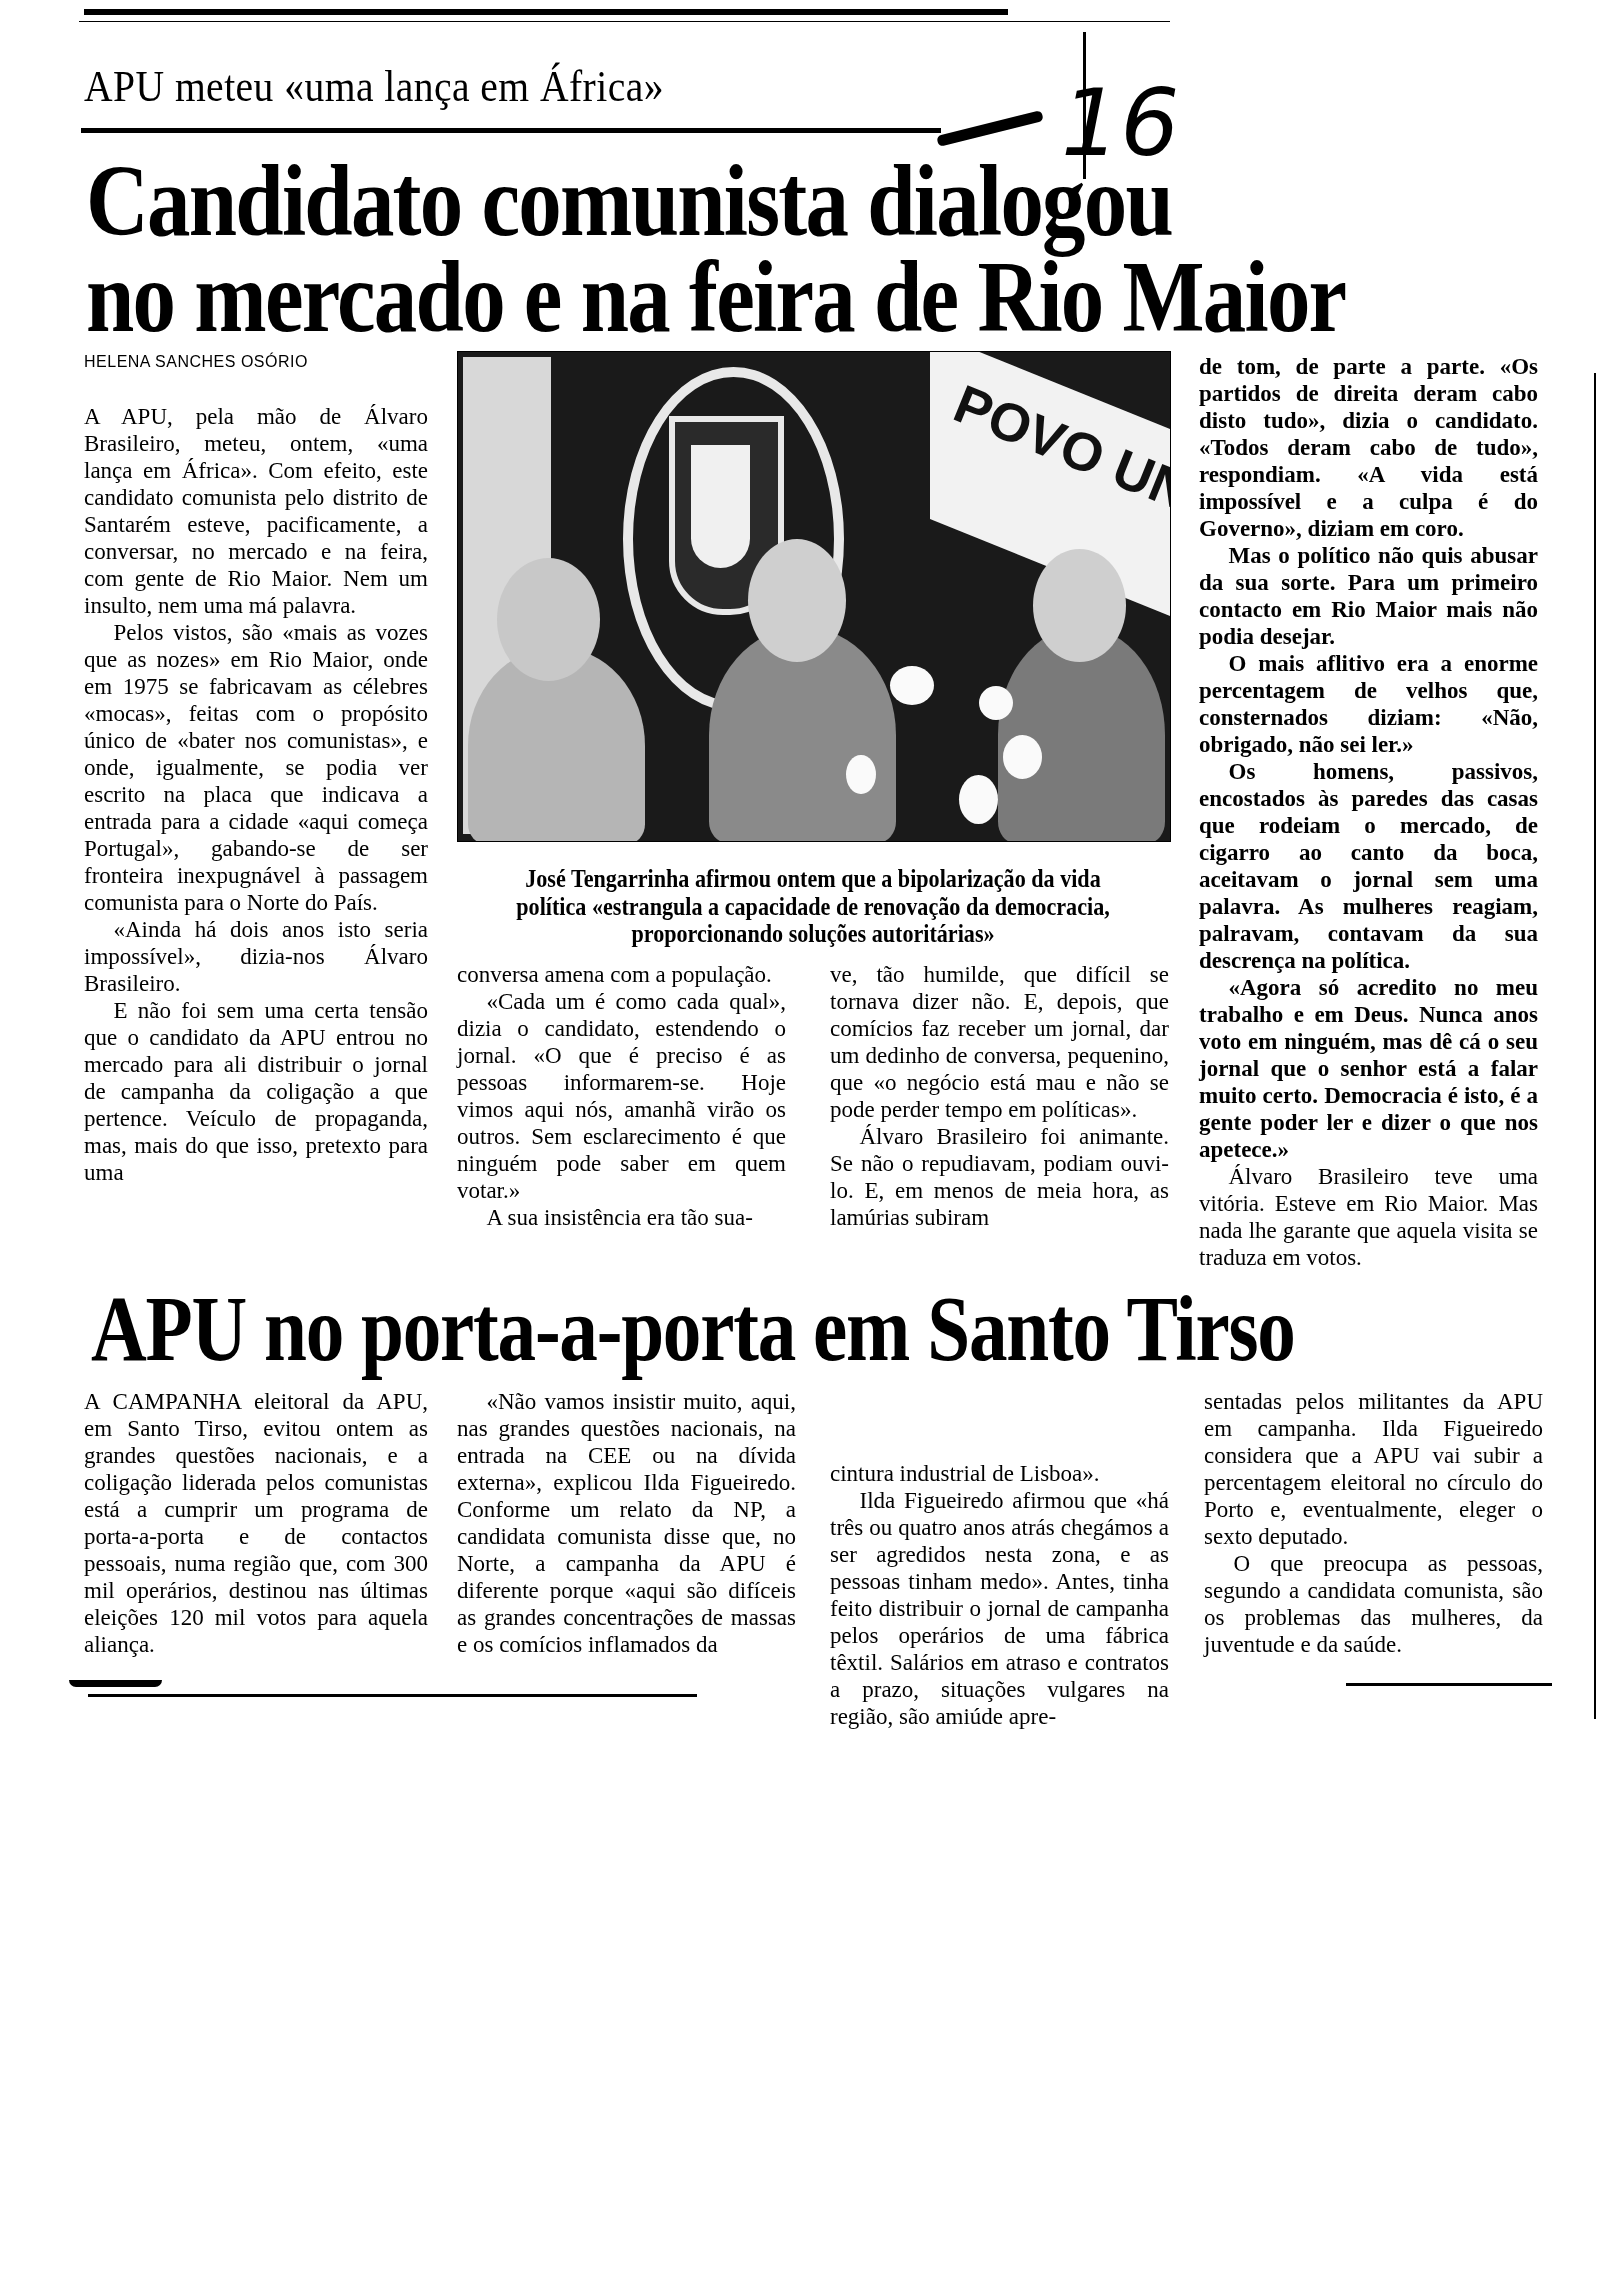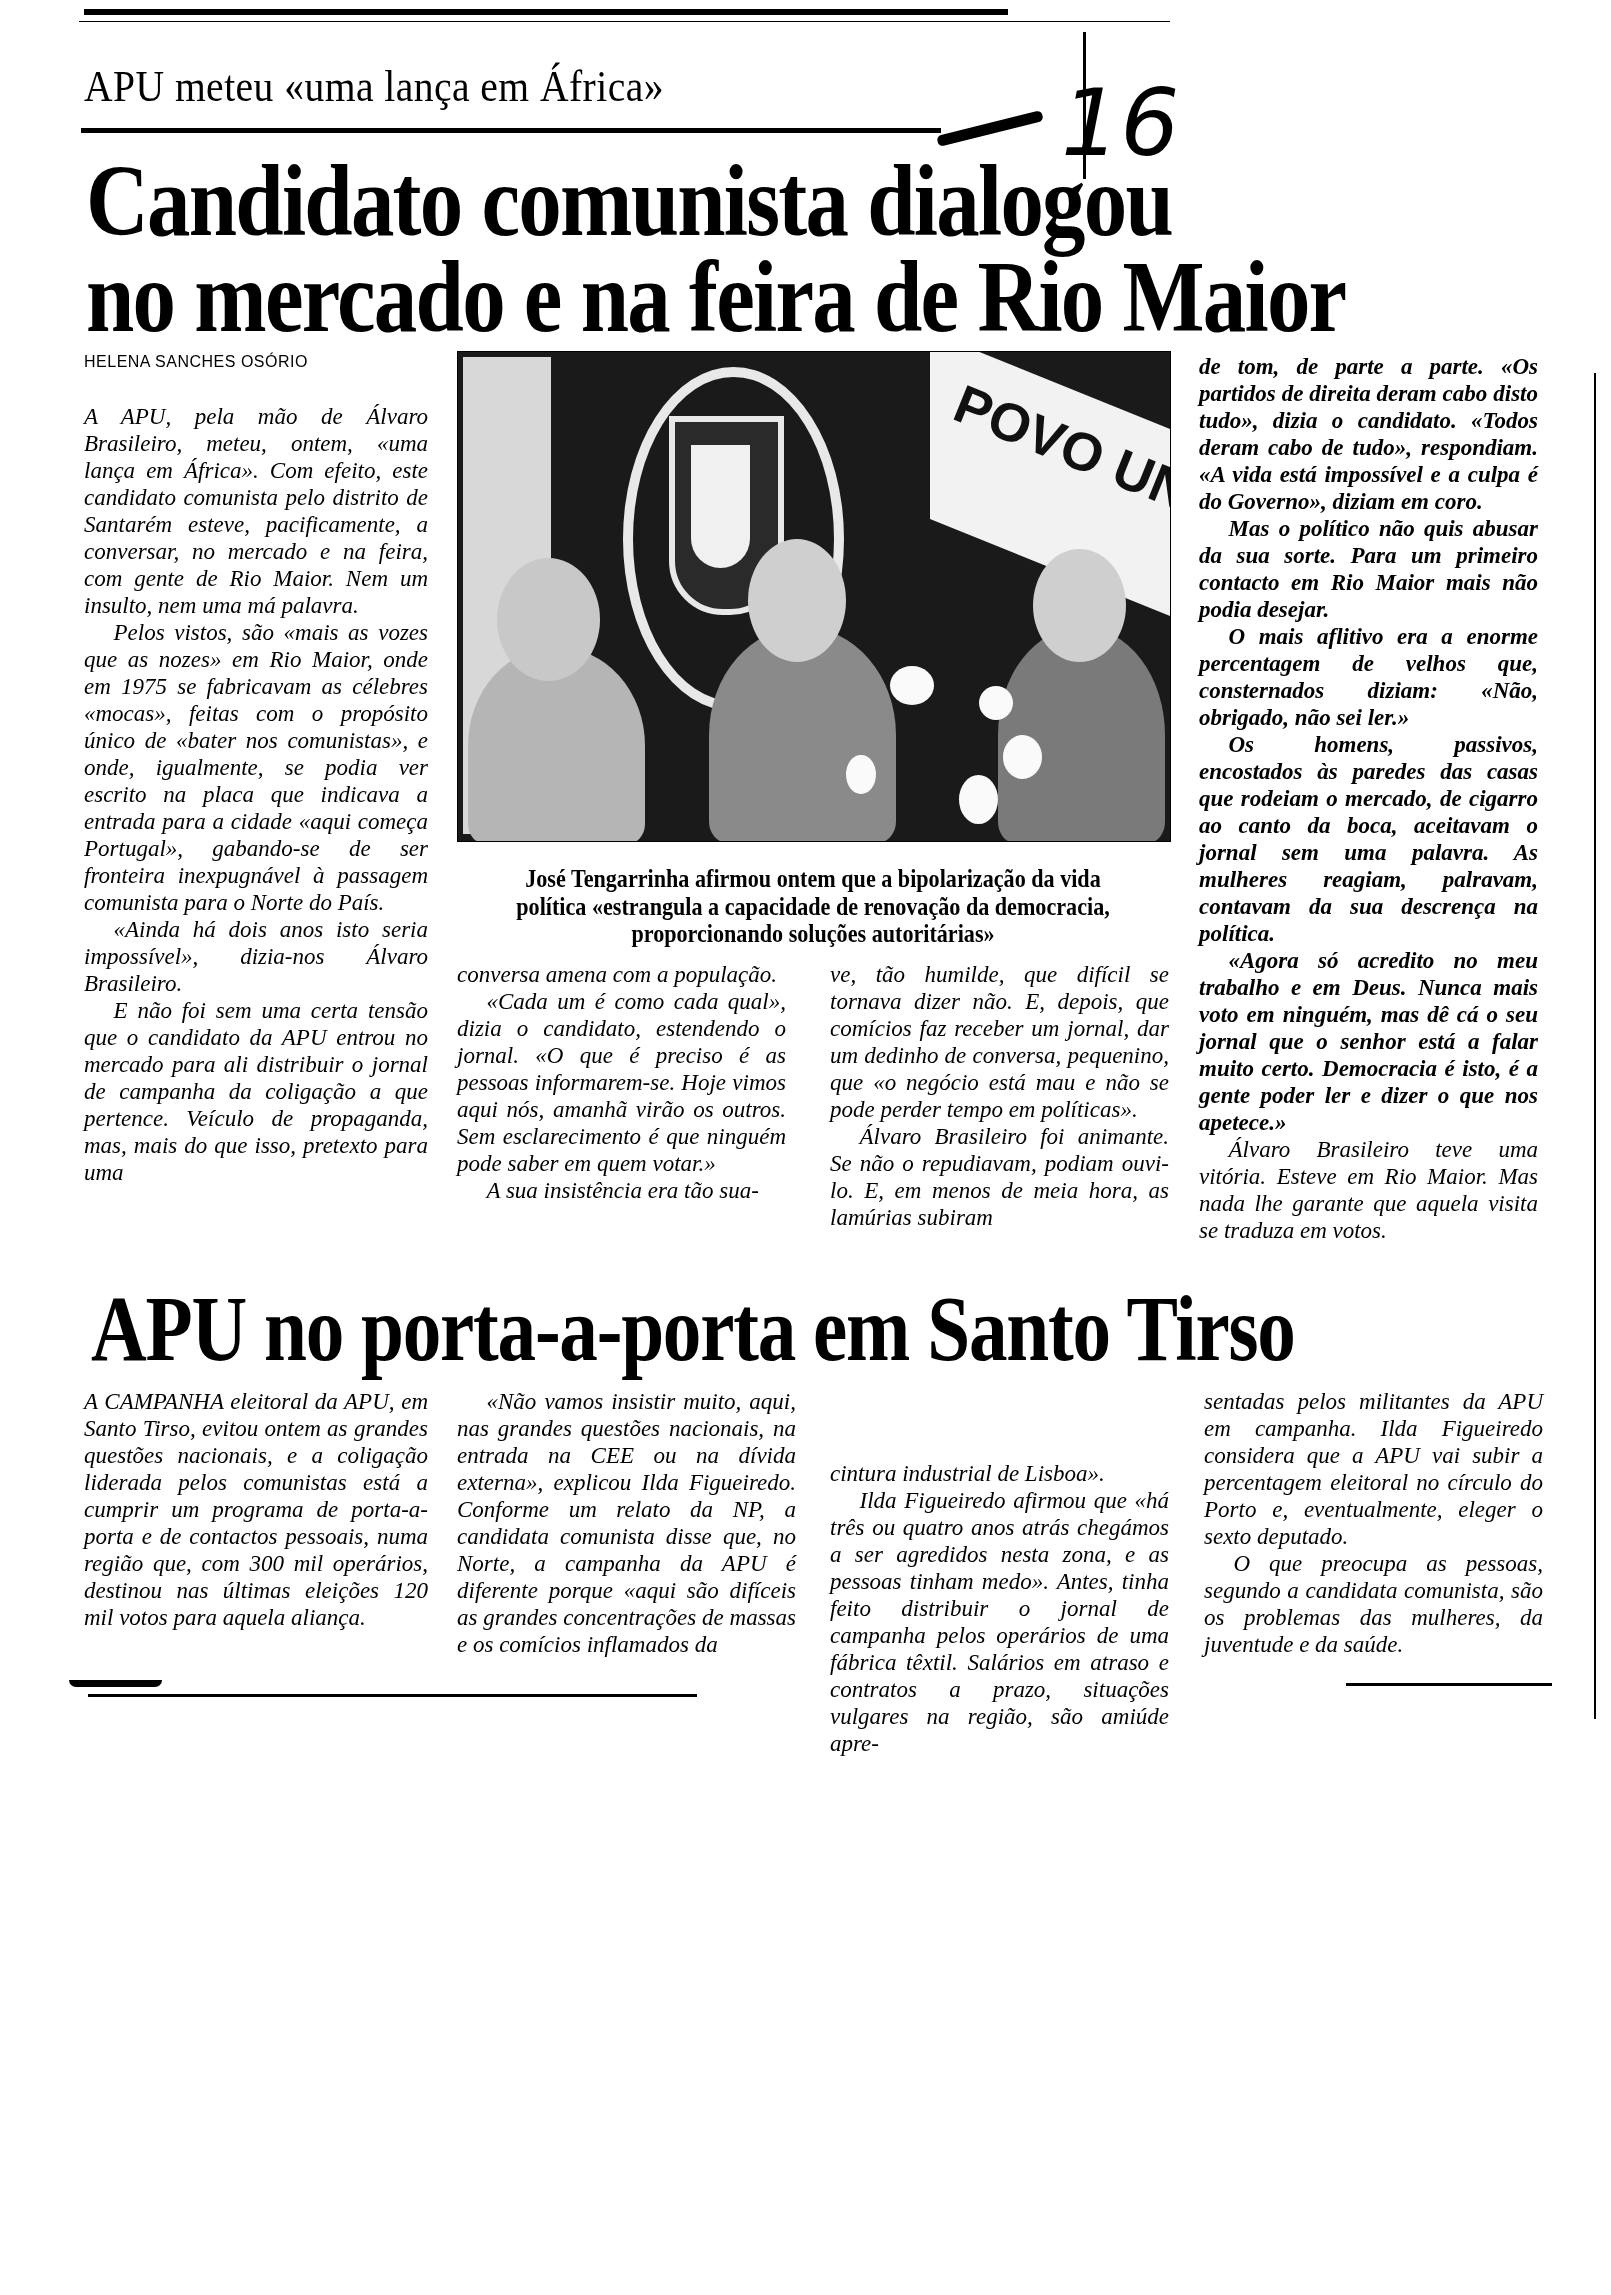--- a/index.html
+++ b/index.html
@@ -6,21 +6,21 @@
   body { width:1612px; height:2295px; position:relative; overflow:hidden; color:#000; font-family:"Liberation Serif","DejaVu Serif",serif; }
   .abs { position:absolute; }
   .rule { position:absolute; background:#000; }
   .kicker { left:84px; top:59px; font-size:45px; line-height:54px; letter-spacing:0.5px; white-space:nowrap; transform:scaleX(0.88); transform-origin:left top; }
   .kicker-rule { left:81px; top:128px; width:860px; height:4.9px; }
   .headline { font-weight:bold; white-space:nowrap; transform-origin:left top; letter-spacing:-2px; }
   .h1a { left:86px; top:147px; font-size:101px; line-height:108px; transform:scaleX(0.86); }
   .h1b { left:86px; top:243px; font-size:101px; line-height:108px; transform:scaleX(0.86); }
   .byline { left:84px; top:353px; font-family:"Liberation Sans","DejaVu Sans",sans-serif; font-size:16px; letter-spacing:0.5px; white-space:nowrap; }
   .col { position:absolute; font-size:23px; line-height:27px; text-align:justify; hyphens:manual; }
-  .col p { margin:0; text-indent:0;font-style:italic; }
+  .col p { margin:0; text-indent:0; }
   .col p.ind { text-indent:29.5px; }
   .bold { font-weight:bold; }
   .photo { left:457px; top:351px; width:712px; height:489px; background:#1a1a1a; overflow:hidden; border:1.5px solid #000; }
   .photo .panel-left { position:absolute; left:4.9px; top:4.9px; width:88px; height:477px; background:#d8d8d8; }
   .photo .emblem { position:absolute; left:165px; top:14.7px; width:221px; height:344px; border:10.8px solid #e8e8e8; border-radius:50%; box-sizing:border-box; }
   .photo .shield { position:absolute; left:211px; top:64px; width:103px; height:187px; background:#2a2a2a; border:6.9px solid #e8e8e8; border-radius:0 0 54px 54px; }
   .photo .shield-inner { position:absolute; left:233px; top:93px; width:59px; height:123px; background:#f0f0f0; border-radius:0 0 29.5px 29.5px; }
   .photo .banner { position:absolute; left:472px; top:-19.7px; width:305px; height:187px; background:#f2f2f2; transform:skewY(22deg); transform-origin:left top; }
   .photo .banner-text { position:absolute; left:511px; top:19.7px; font-family:"Liberation Sans","DejaVu Sans",sans-serif; font-weight:bold; font-size:54px; color:#111; transform:rotate(22deg); transform-origin:left top; white-space:nowrap; }
   .photo .person { position:absolute; background:#9a9a9a; border-radius:50% 50% 10% 10%; }
@@ -88,21 +88,21 @@
 <div class="col" style="left:830px;top:961px;width:339px;">
   <p>ve, tão humilde, que difícil se tornava dizer não. E, depois, que comícios faz receber um jornal, dar um dedinho de conversa, pequenino, que «o negócio está mau e não se pode perder tempo em políticas».</p>
   <p class="ind">Álvaro Brasileiro foi animante. Se não o repudiavam, podiam ouvi-lo. E, em menos de meia hora, as lamúrias subiram</p>
 </div>
 
 <div class="col bold" style="left:1199px;top:353px;width:339px;">
   <p>de tom, de parte a parte. «Os partidos de direita deram cabo disto tudo», dizia o candidato. «Todos deram cabo de tudo», respondiam. «A vida está impossível e a culpa é do Governo», diziam em coro.</p>
   <p class="ind">Mas o político não quis abusar da sua sorte. Para um primeiro contacto em Rio Maior mais não podia desejar.</p>
   <p class="ind">O mais aflitivo era a enorme percentagem de velhos que, consternados diziam: «Não, obrigado, não sei ler.»</p>
   <p class="ind">Os homens, passivos, encostados às paredes das casas que rodeiam o mercado, de cigarro ao canto da boca, aceitavam o jornal sem uma palavra. As mulheres reagiam, palravam, contavam da sua descrença na política.</p>
-  <p class="ind">«Agora só acredito no meu trabalho e em Deus. Nunca mais voto em ninguém, mas dê cá o seu jornal que o senhor está a falar muito certo. Democracia é isto, é a gente poder ler e dizer o que nos apetece.»</p>
+  <p class="ind">«Agora só acredito no meu trabalho e em Deus. Nunca anos voto em ninguém, mas dê cá o seu jornal que o senhor está a falar muito certo. Democracia é isto, é a gente poder ler e dizer o que nos apetece.»</p>
   <p class="ind" style="font-weight:normal;">Álvaro Brasileiro teve uma vitória. Esteve em Rio Maior. Mas nada lhe garante que aquela visita se traduza em votos.</p>
 </div>
 
 <div class="abs headline h2">APU no porta-a-porta em Santo Tirso</div>
 
 <div class="col" style="left:84px;top:1388px;width:344px;">
   <p>A CAMPANHA eleitoral da APU, em Santo Tirso, evitou ontem as grandes questões nacionais, e a coligação liderada pelos comunistas está a cumprir um programa de porta-a-porta e de contactos pessoais, numa região que, com 300 mil operários, destinou nas últimas eleições 120 mil votos para aquela aliança.</p>
 </div>
 <div class="col" style="left:457px;top:1388px;width:339px;">
   <p class="ind">«Não vamos insistir muito, aqui, nas grandes questões nacionais, na entrada na CEE ou na dívida externa», explicou Ilda Figueiredo. Conforme um relato da NP, a candidata comunista disse que, no Norte, a campanha da APU é diferente porque «aqui são difíceis as grandes concentrações de massas e os comícios inflamados da</p>

